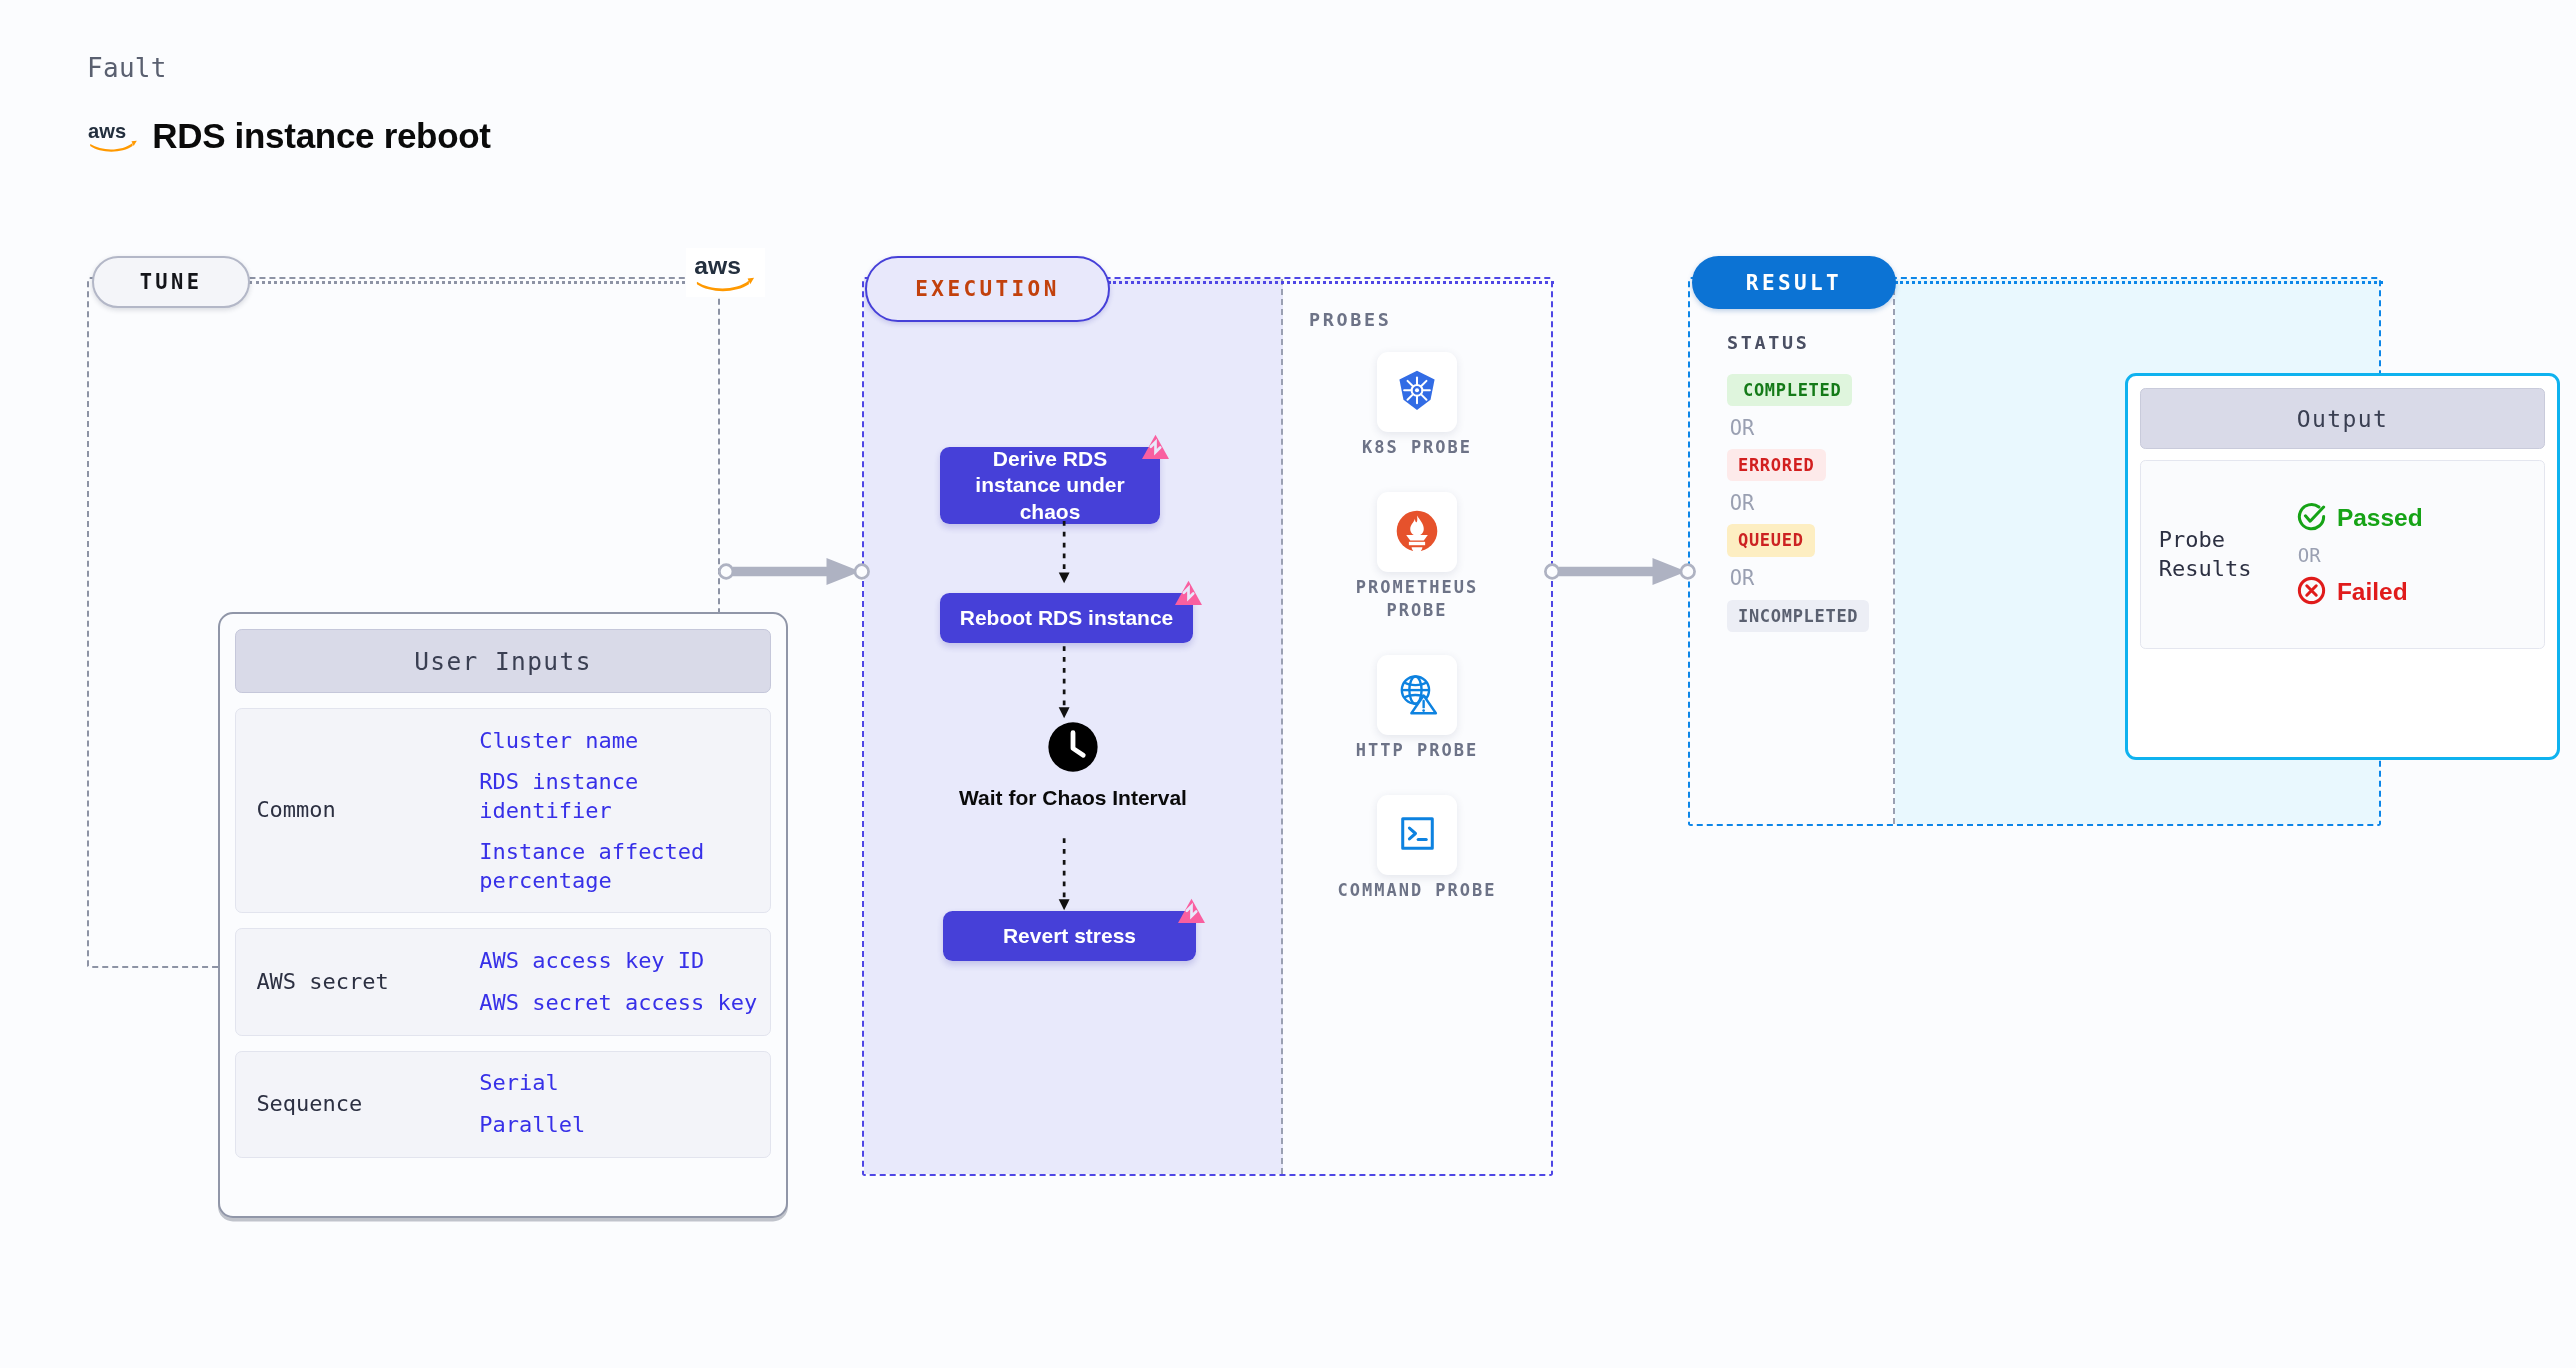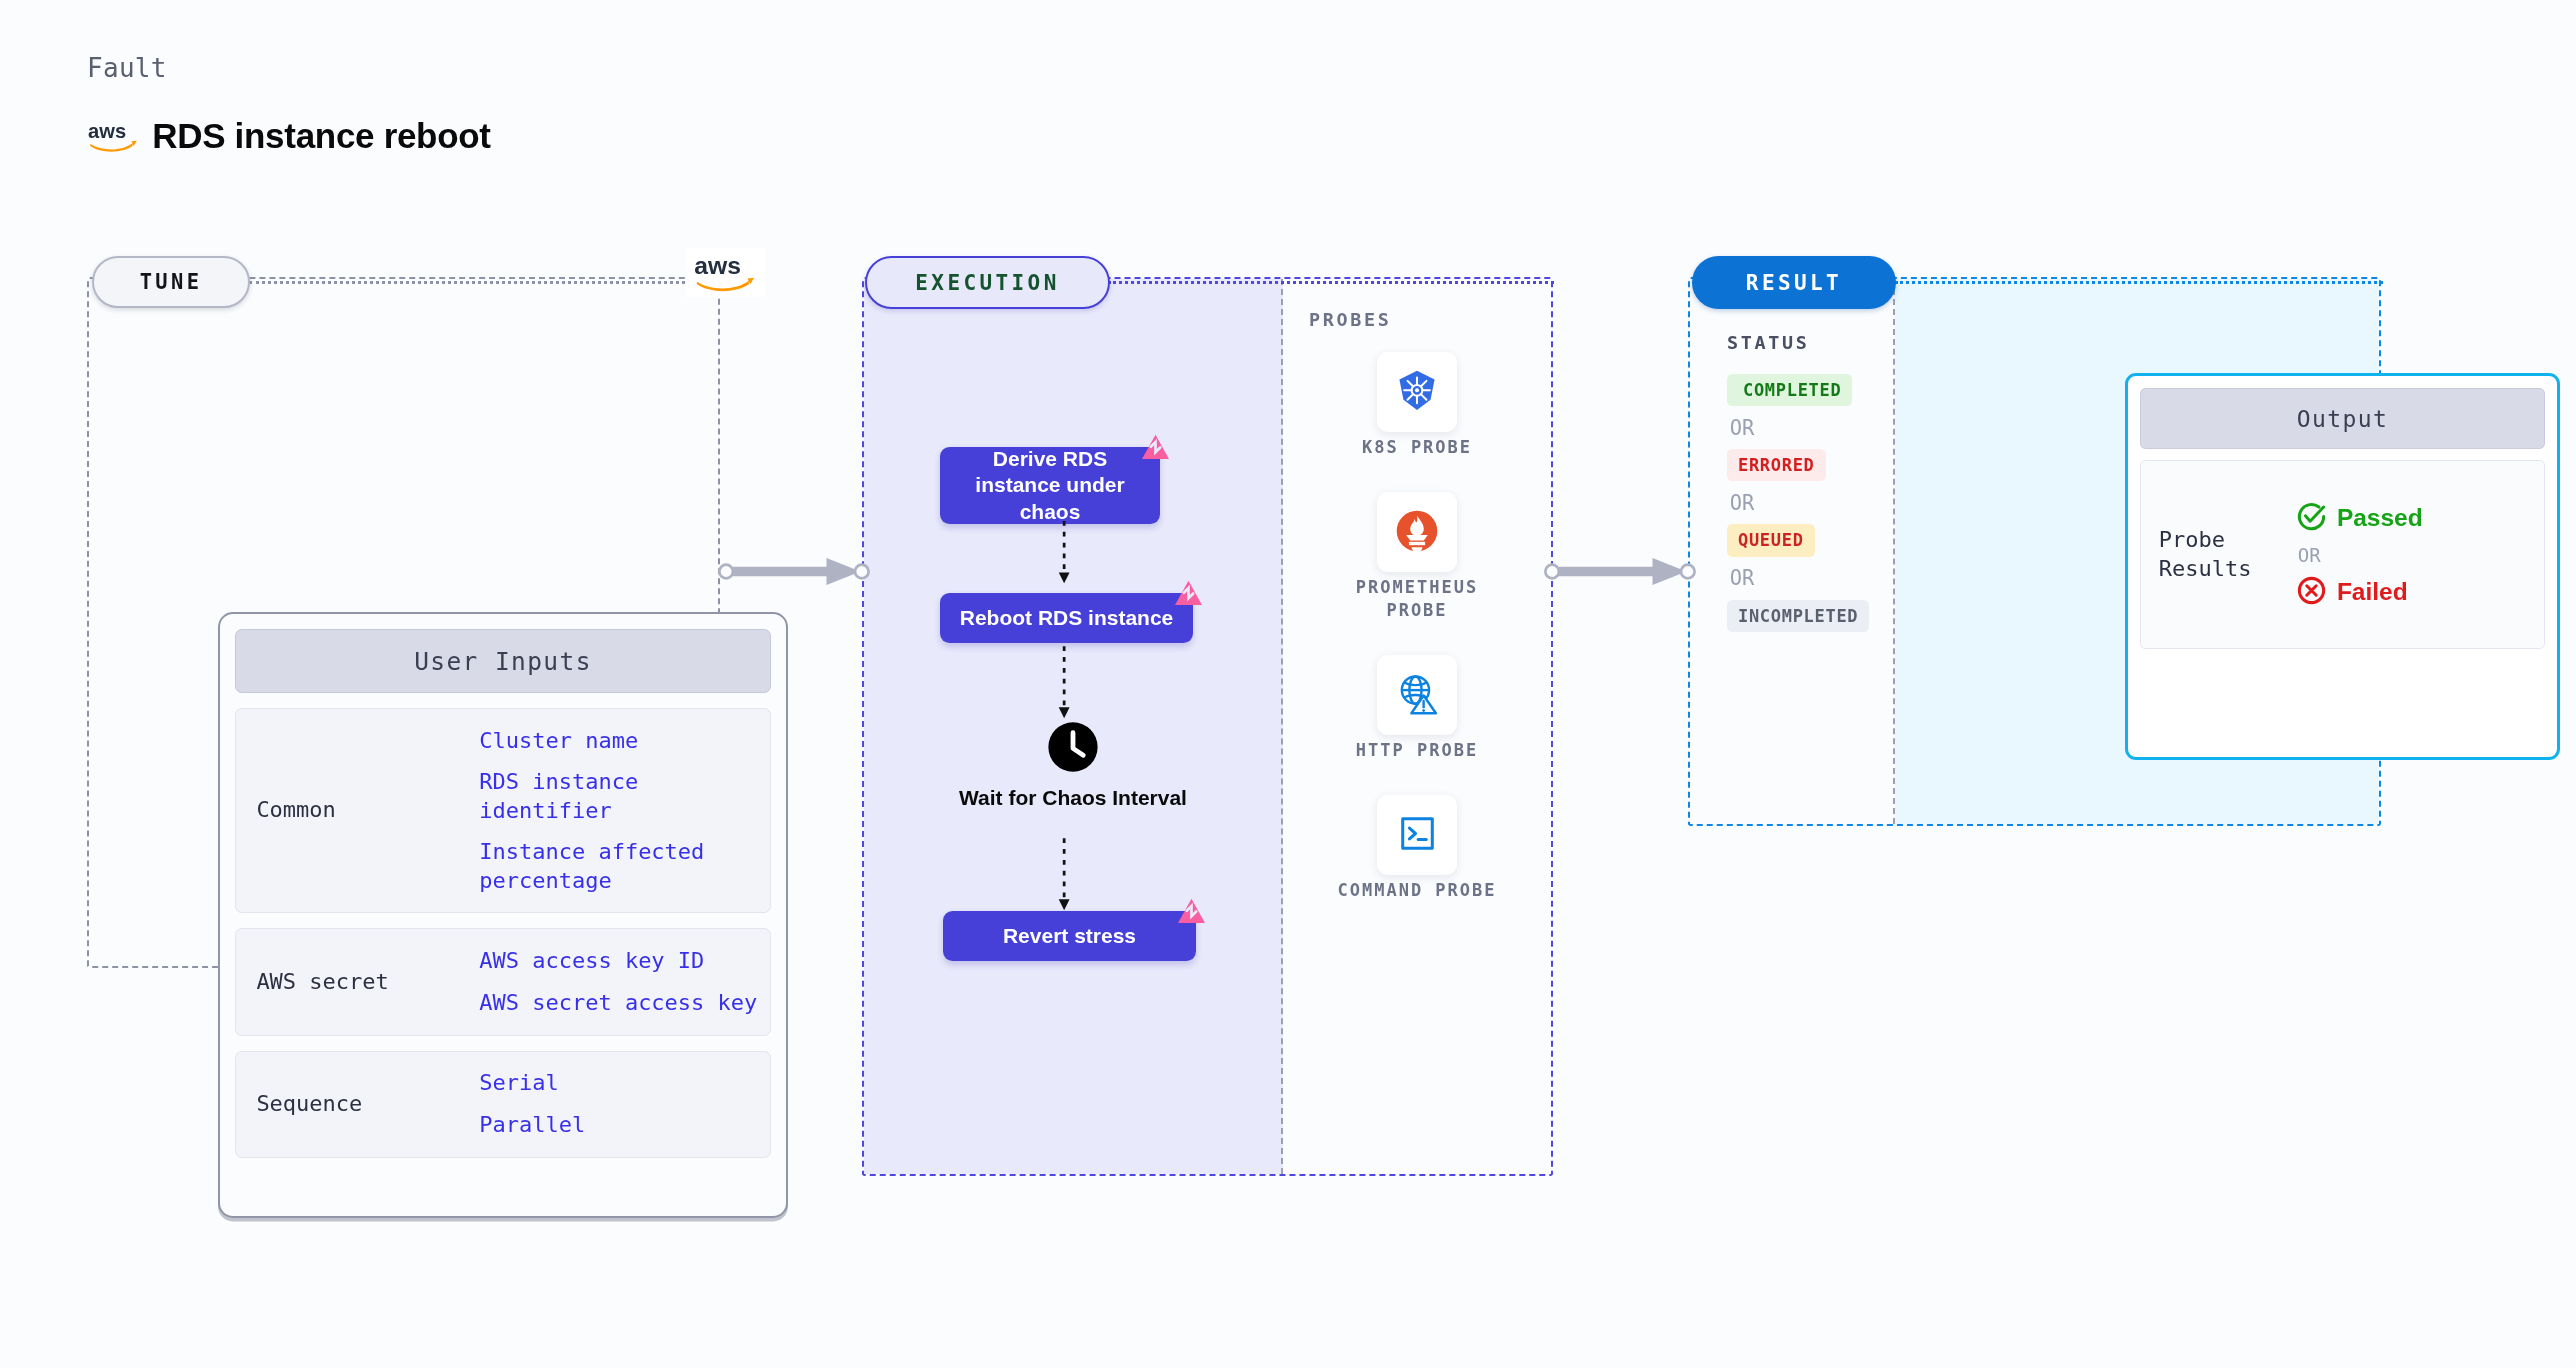--- a/index.html
+++ b/index.html
@@ -37,22 +37,22 @@
     font-weight: bold; letter-spacing: 3.4px;
     white-space: nowrap;
   }
   .pill-tune {
     left: 92px; top: 256px; width: 158px; height: 52px;
     background: #f4f5f9; border: 2px solid #b3b7c7; color: #14151a;
     font-size: 20.4px;
     box-shadow: 0 2px 4.8px rgba(30,35,60,.16);
   }
   .pill-exec {
-    left: 865px; top: 256px; width: 245px; height: 53px;
-    background: #e8e8fb; border: 2.7px solid #4640d8; color: #14532d;
+    left: 865px; top: 256px; width: 245px; height: 66px;
+    background: #e8e8fb; border: 2.7px solid #4640d8; color: #c2410c;
     font-size: 21px;
     box-shadow: 0 2px 5.4px rgba(40,35,160,.18);
   }
   .pill-result {
     left: 1692px; top: 256px; width: 204px; height: 53px;
     background: #0c73d4; border: none; color: #ffffff;
     font-size: 21px;
     box-shadow: 0 2px 5.4px rgba(10,80,160,.25);
   }
 

